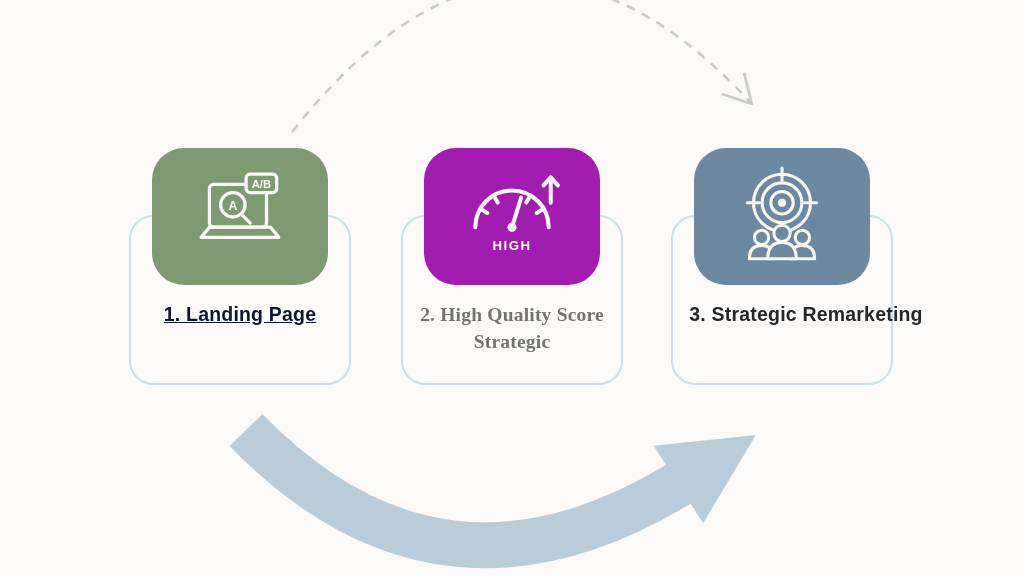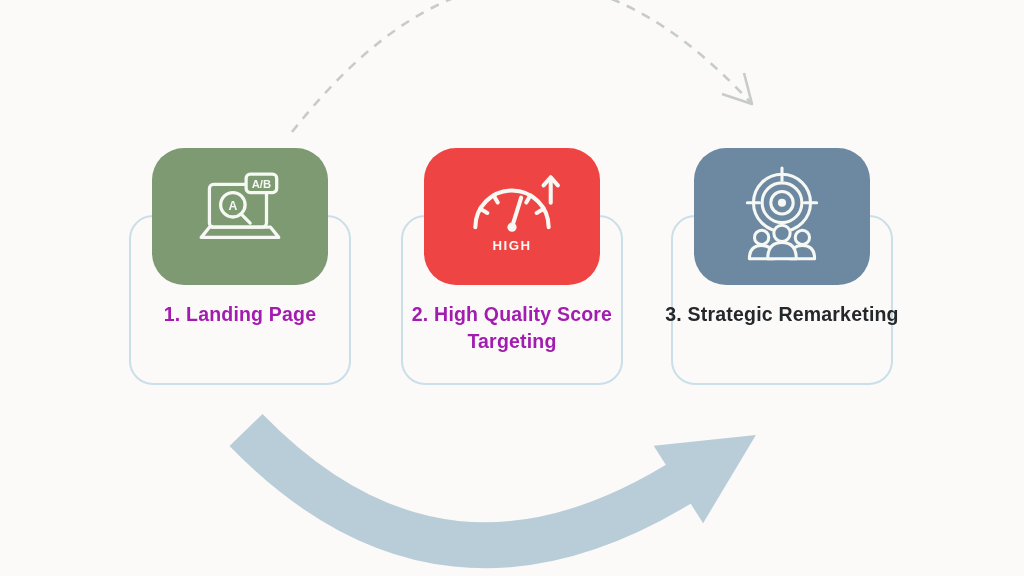--- a/index.html
+++ b/index.html
@@ -52,46 +52,46 @@
           <rect x="22" y="20" width="56" height="42" rx="4"></rect>
           <path d="M14 72 L90 72 L82 62 L22 62 Z"></path>
           <circle cx="45" cy="40" r="12"></circle>
           <line x1="53" y1="49" x2="62" y2="58"></line>
           <rect x="58" y="10" width="30" height="18" rx="4" fill="#7d9a72"></rect>
         </g>
         <text x="45" y="45" text-anchor="middle" font-size="12" font-weight="bold" stroke="none" fill="#f6f8f4">A</text>
         <text x="73" y="23.5" text-anchor="middle" font-size="11" font-weight="bold" stroke="none" fill="#f6f8f4">A/B</text>
       </svg>
     </div>
-    <div class="label" style="color: #a21caf;">
+    <div class="label" style="color: #0f172a; text-decoration: underline;">
       <div>1. Landing Page</div>
     </div>
   </div>
 
   <div class="card card-2">
     <div class="outline" style="border-color: rgb(202, 223, 232);"></div>
-    <div class="tile" style="background-color: #ef4444;">
+    <div class="tile" style="background-color: #a21caf;">
       <svg viewBox="0 0 104 104">
         <g fill="none" stroke-width="4" stroke-linecap="round" stroke-linejoin="round" stroke="#f6f8f4">
           <path d="M16 62 A36 36 0 0 1 88 62"></path>
           <line x1="20.8" y1="44" x2="27.8" y2="48"></line>
           <line x1="34" y1="30.8" x2="38" y2="37.8"></line>
           <line x1="70" y1="30.8" x2="66" y2="37.8"></line>
           <line x1="83.2" y1="44" x2="76.2" y2="48"></line>
           <line x1="52" y1="62" x2="61" y2="33"></line>
           <line x1="90" y1="38" x2="90" y2="14"></line>
           <path d="M83 21 L90 13 L97 21"></path>
         </g>
         <circle cx="52" cy="62" r="4.5" stroke="none" fill="#f6f8f4"></circle>
         <text x="52" y="84" text-anchor="middle" font-size="13" font-weight="bold" letter-spacing="1.5" stroke="none" fill="#f6f8f4">HIGH</text>
       </svg>
     </div>
-    <div class="label" style="color: #a21caf;">
+    <div class="label" style="color: #737373; font-family: Liberation Serif, serif;">
       <div>2. High Quality Score</div>
-      <div>Targeting</div>
+      <div>Strategic</div>
     </div>
   </div>
 
   <div class="card card-3">
     <div class="outline" style="border-color: rgb(202, 223, 232);"></div>
     <div class="tile" style="background-color: rgb(109, 137, 162);">
       <svg viewBox="0 0 104 104">
         <g fill="none" stroke-width="3" stroke-linecap="round" stroke="#f6f8f4">
           <circle cx="52" cy="38" r="28"></circle>
           <circle cx="52" cy="38" r="19.5"></circle>
@@ -106,18 +106,18 @@
             <circle cx="32" cy="72" r="7"></circle>
             <path d="M20 93 Q20 80 32 80 Q44 80 44 93 Z"></path>
             <circle cx="72" cy="72" r="7"></circle>
             <path d="M60 93 Q60 80 72 80 Q84 80 84 93 Z"></path>
             <circle cx="52" cy="68" r="8"></circle>
             <path d="M38 93 Q38 77 52 77 Q66 77 66 93 Z"></path>
           </g>
         </g>
       </svg>
     </div>
-    <div class="label" style="color: rgb(36, 40, 43);">
+    <div class="label" style="color: rgb(36, 40, 43); margin-left: 24px;">
       <div>3. Strategic Remarketing</div>
     </div>
   </div>
 
 </div>
 
 </body></html>

